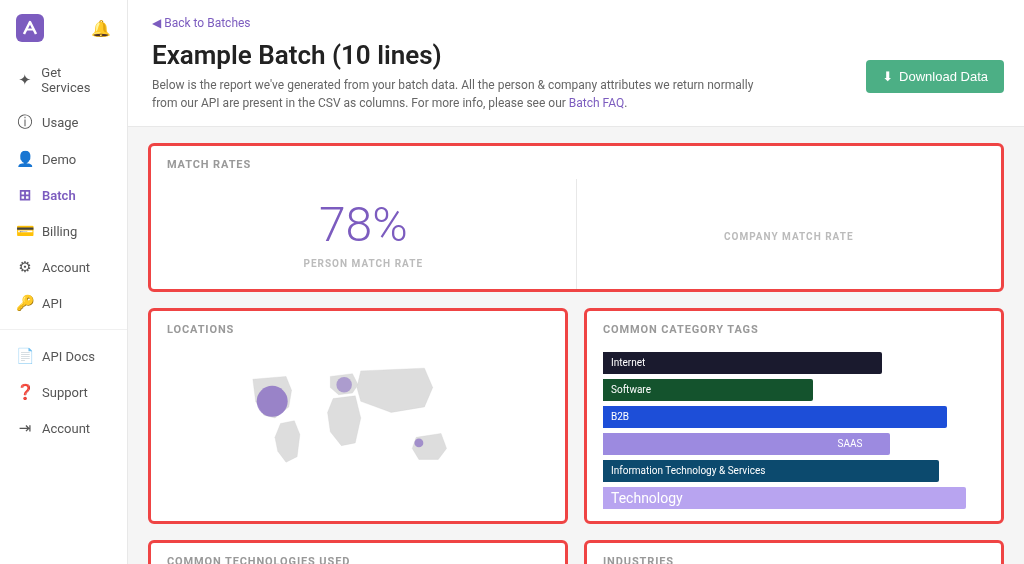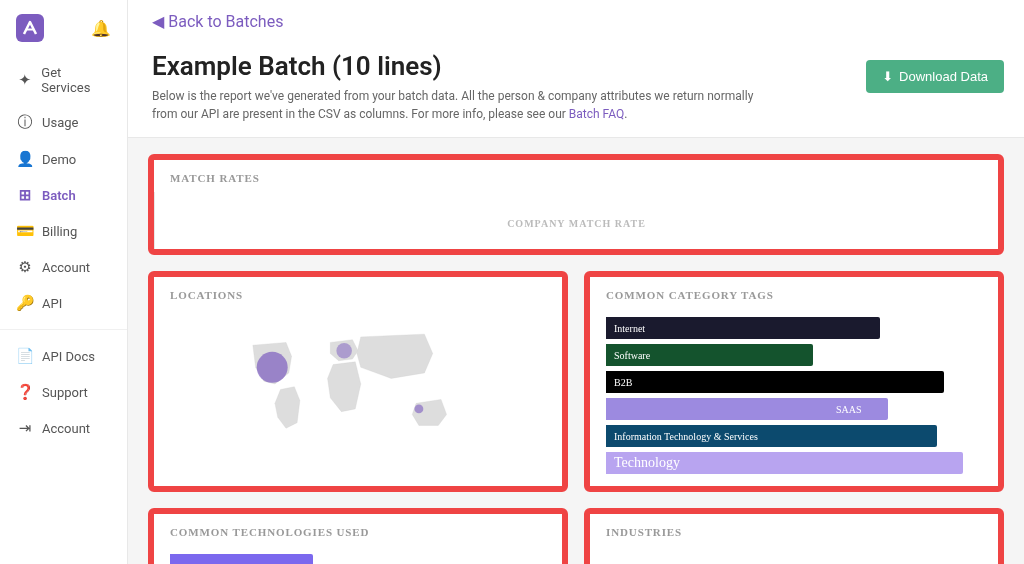--- a/index.html
+++ b/index.html
@@ -45,21 +45,21 @@
       flex: 1;
       overflow-y: auto;
       background: #f5f5f5;
       padding: 0;
     }
     #top-bar {
       background: #fff;
       padding: 12px 24px 0 24px;
       border-bottom: 1px solid #e8e8e8;
     }
-    .back-link { font-size: 16px; color: #7C5CBF; text-decoration: none; display: inline-flex; align-items: center; gap: 4px; margin-bottom: 20px; }
+    .back-link { font-size: 12px; color: #7C5CBF; text-decoration: none; display: inline-flex; align-items: center; gap: 4px; margin-bottom: 10px; }
     .page-title { font-size: 26px; font-weight: 600; color: #222; margin-bottom: 6px; }
     .page-desc { font-size: 12px; color: #666; line-height: 1.5; max-width: 620px; padding-bottom: 14px; }
     .page-desc a { color: #7C5CBF; text-decoration: none; }
     .download-btn {
       position: absolute;
       top: 60px;
       right: 20px;
       background: #4CAF85;
       color: #fff;
       border: none;
@@ -77,23 +77,22 @@
       padding: 16px 20px;
       display: flex;
       flex-direction: column;
       gap: 16px;
     }
 
     
     .card {
       background: #fff;
       border-radius: 6px;
-      border: 6px solid #ef4444;
+      border: 3px solid #ef4444;
       overflow: hidden;
-      font-family: Liberation Serif, serif;
     }
     .card-header {
       padding: 12px 16px 8px 16px;
       font-size: 11px;
       font-weight: 700;
       color: #999;
       letter-spacing: 0.08em;
       text-transform: uppercase;
     }
 
@@ -251,20 +250,24 @@
       <span>⬇</span>
       <span>Download Data</span>
     </button>
   </div>
 
   <div id="content">
 
     <div class="card">
       <div class="card-header">MATCH RATES</div>
       <div class="match-rates-row">
+        <div class="match-rate-item">
+          <div class="match-rate-value">78%</div>
+          <div class="match-rate-label">PERSON MATCH RATE</div>
+        </div>
         <div class="match-rate-divider"></div>
         <div class="match-rate-item">
           <div class="match-rate-label">COMPANY MATCH RATE</div>
         </div>
       </div>
     </div>
 
     <div class="two-col">
 
       <div class="card">
@@ -300,21 +303,21 @@
               <div class="bar-track" style="width:73%; background:#1a1a2e; min-width:60px;">
       <span class="bar-label" style="font-size:10px;">Internet</span>
     </div>
             </div>
             <div class="bar-row">
               <div class="bar-track" style="width:55%; background:#14532d; min-width:60px;">
       <span class="bar-label" style="font-size:10px;">Software</span>
     </div>
             </div>
             <div class="bar-row">
-              <div class="bar-track" style="width:90%; background:#000000; min-width:60px;">
+              <div class="bar-track" style="width:90%; background:#1d4ed8; min-width:60px;">
       <span class="bar-label" style="font-size:10px;">B2B</span>
     </div>
             </div>
             <div class="bar-row">
               <div class="bar-track" style="width:75%; background:#9c8ae0; min-width:60px;justify-content:flex-end;">
       <span class="bar-label" style="font-size:10px;">SAAS</span>
     </div>
             </div>
             <div class="bar-row">
               <div class="bar-track" style="width:88%; background:#0c4a6e; min-width:60px;">

